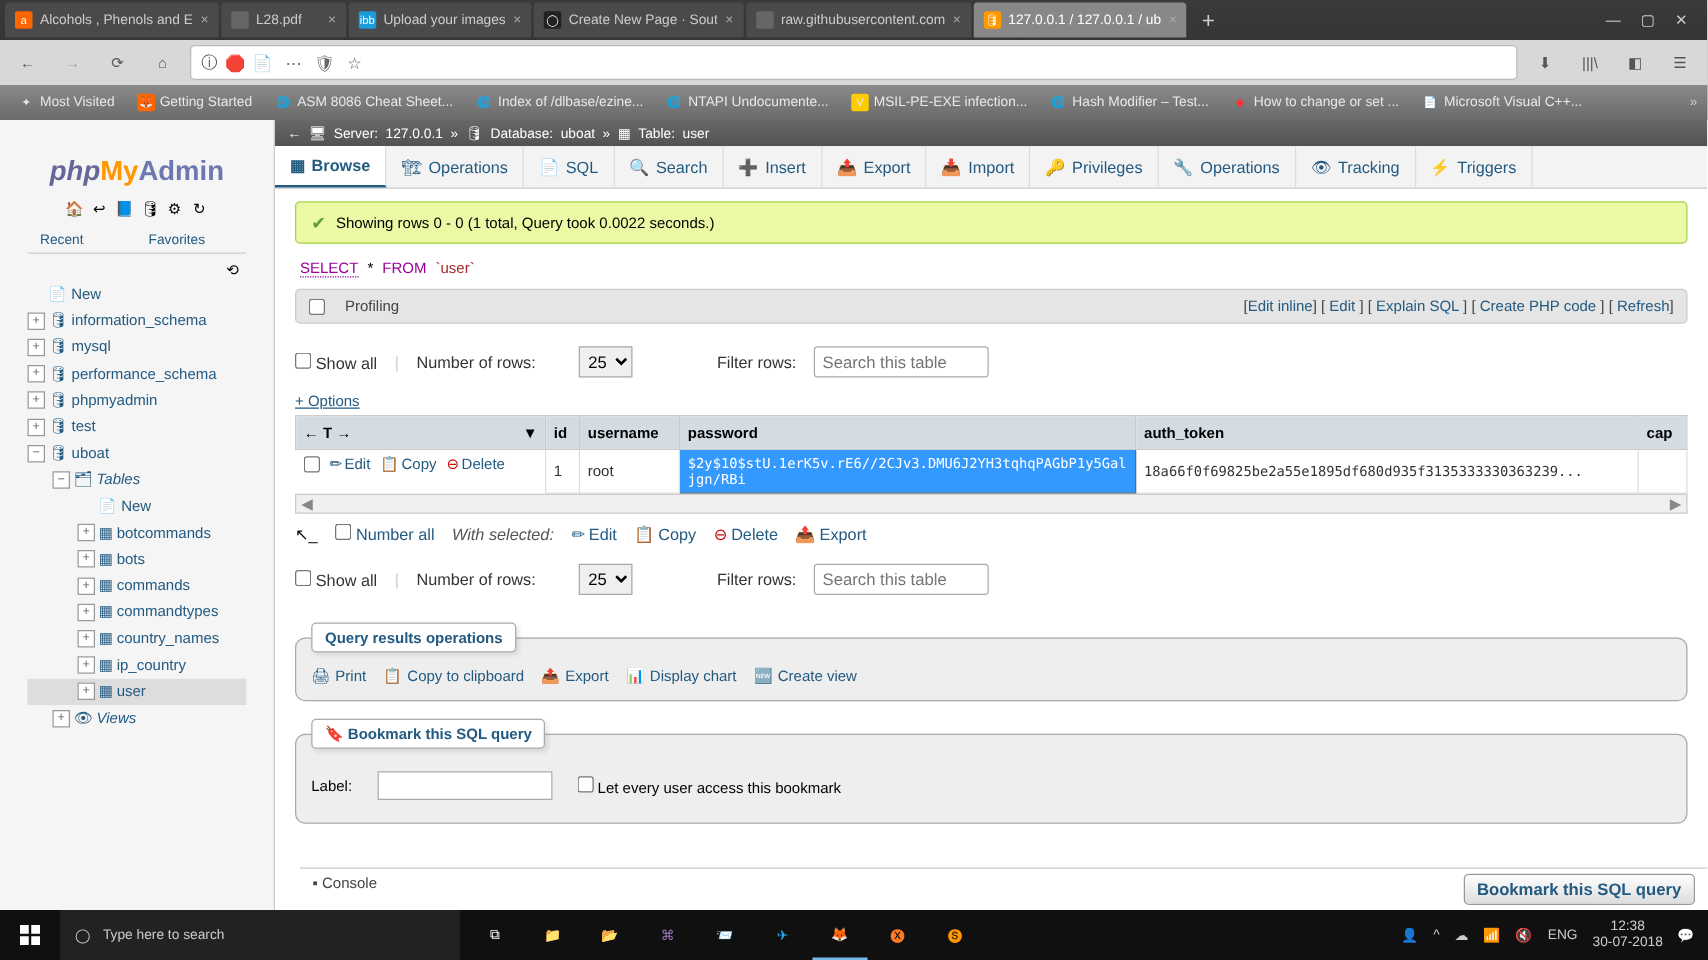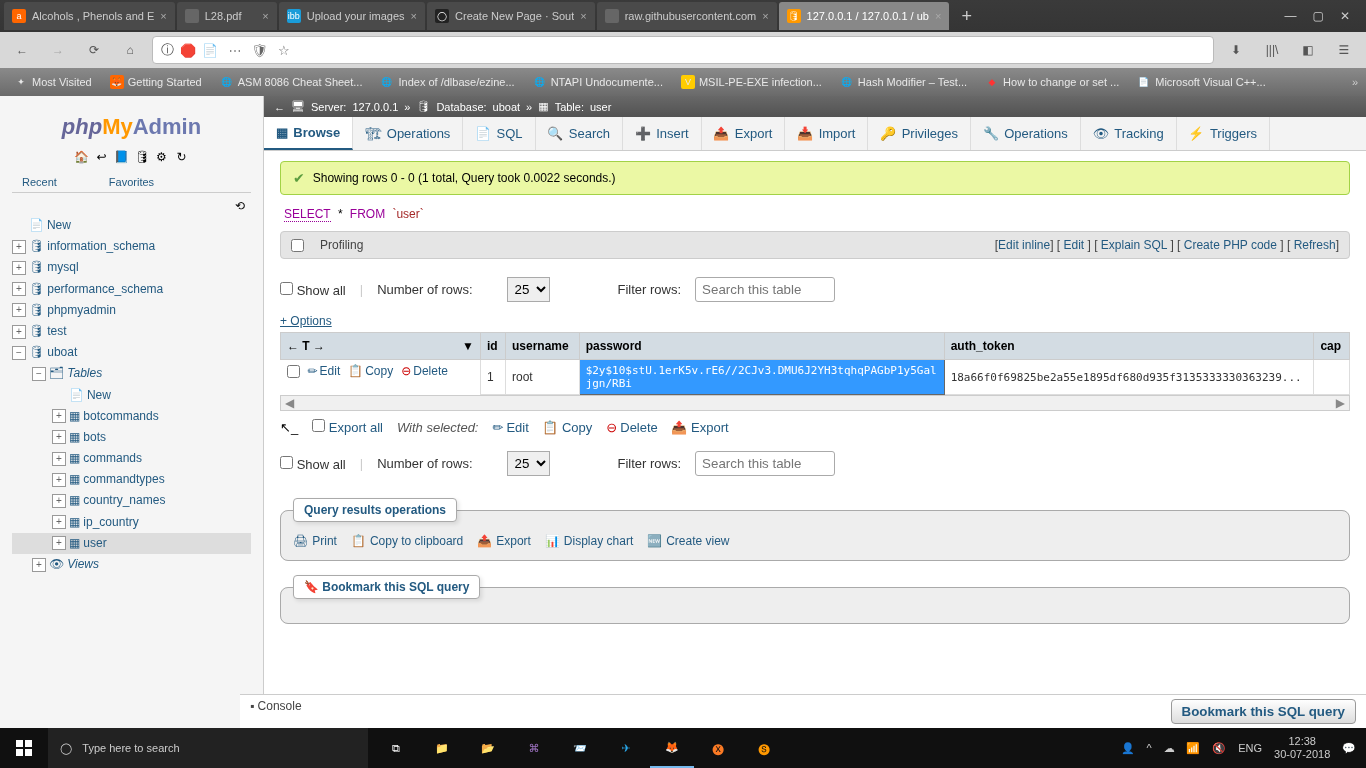--- a/index.html
+++ b/index.html
@@ -21,21 +21,21 @@
 .nav-btn { width: 28px; height: 28px; display: flex; align-items: center; justify-content: center; color: #555; cursor: pointer; border-radius: 4px; }
 .url-bar { flex: 1; height: 28px; background: #fff; border: 1px solid #bbb; border-radius: 4px; display: flex; align-items: center; padding: 0 8px; font-size: 13px; color: #555; gap: 6px; }
 .url-icons { display: flex; gap: 10px; color: #666; }
 
 .bookmarks-bar { display: flex; align-items: center; height: 28px; padding: 2px 8px; gap: 6px; background: linear-gradient(180deg, #8a8a8a 0%, #6a6a6a 100%); font-size: 11px; color: #e8e8e8; overflow: hidden; }
 .bookmark { display: flex; align-items: center; gap: 4px; padding: 3px 6px; cursor: pointer; white-space: nowrap; border-radius: 2px; }
 .bookmark .bicon { width: 14px; height: 14px; border-radius: 2px; display: flex; align-items: center; justify-content: center; font-size: 9px; }
 
 
 .pma-container { display: flex; height: calc(768px - 96px - 40px); }
-.pma-sidebar { width: 264px; background: #f5f5f5; border-right: 1px solid #ccc; padding: 12px; overflow-y: auto; }
+.pma-sidebar { width: 220px; background: #f5f5f5; border-right: 1px solid #ccc; padding: 22px; overflow-y: auto; }
 .pma-logo { text-align: center; padding: 6px 0; }
 .pma-logo .php { color: #666699; font-weight: bold; font-size: 22px; font-style: italic; }
 .pma-logo .my { color: #FF9800; font-weight: bold; font-size: 22px; }
 .pma-logo .admin { color: #6C78AF; font-weight: bold; font-size: 22px; }
 .pma-icons { text-align: center; padding: 4px 0; display: flex; justify-content: center; gap: 6px; }
 .pma-icons span { width: 14px; height: 14px; display: inline-block; cursor: pointer; }
 .pma-tabs { display: flex; border-bottom: 1px solid #ccc; margin: 4px 0; gap: 32px; }
 .pma-tabs div { padding: 4px 10px; cursor: pointer; color: #235a81; font-size: 11px; }
 .pma-tree { font-size: 12px; color: #235a81; line-height: 1.6; }
 .tree-item { display: flex; align-items: center; gap: 3px; cursor: pointer; padding: 1px 0; }
@@ -440,21 +440,21 @@
           </tr>
         </tbody>
       </table>
       <div class="scrollbar-sim">
           <span>◀</span>
           <span>▶</span>
         </div>
 
       <div class="batch-row">
         <span>↖_</span>
-        <label><input type="checkbox" style=""> <span style="color:#235a81">Export all</span></label>
+        <label><input type="checkbox" style=""> <span style="color:#235a81">Number all</span></label>
         <em>With selected:</em>
         <a href="#">
             <span>✏</span>
             <span>Edit</span>
           </a>
         <a href="#">
             <span>📋</span>
             <span>Copy</span>
           </a>
         <a href="#">
@@ -498,20 +498,25 @@
             </a>
           <a href="#">
               <span>🆕</span>
               <span>Create view</span>
             </a>
         </div>
       </fieldset>
 
       <fieldset class="fieldset">
         <legend><span>🔖</span> <span>Bookmark this SQL query</span></legend>
+        <div class="bookmark-field">
+          <span>Label:</span>
+          <input type="text" style="">
+          <label><input type="checkbox" style=""> <span>Let every user access this bookmark</span></label>
+        </div>
       </fieldset>
     </div>
   </div>
 </div>
 
 <div class="console-bar">
   <span>▪ <span>Console</span></span>
   <button class="bookmark-btn">Bookmark this SQL query</button>
 </div>
 

